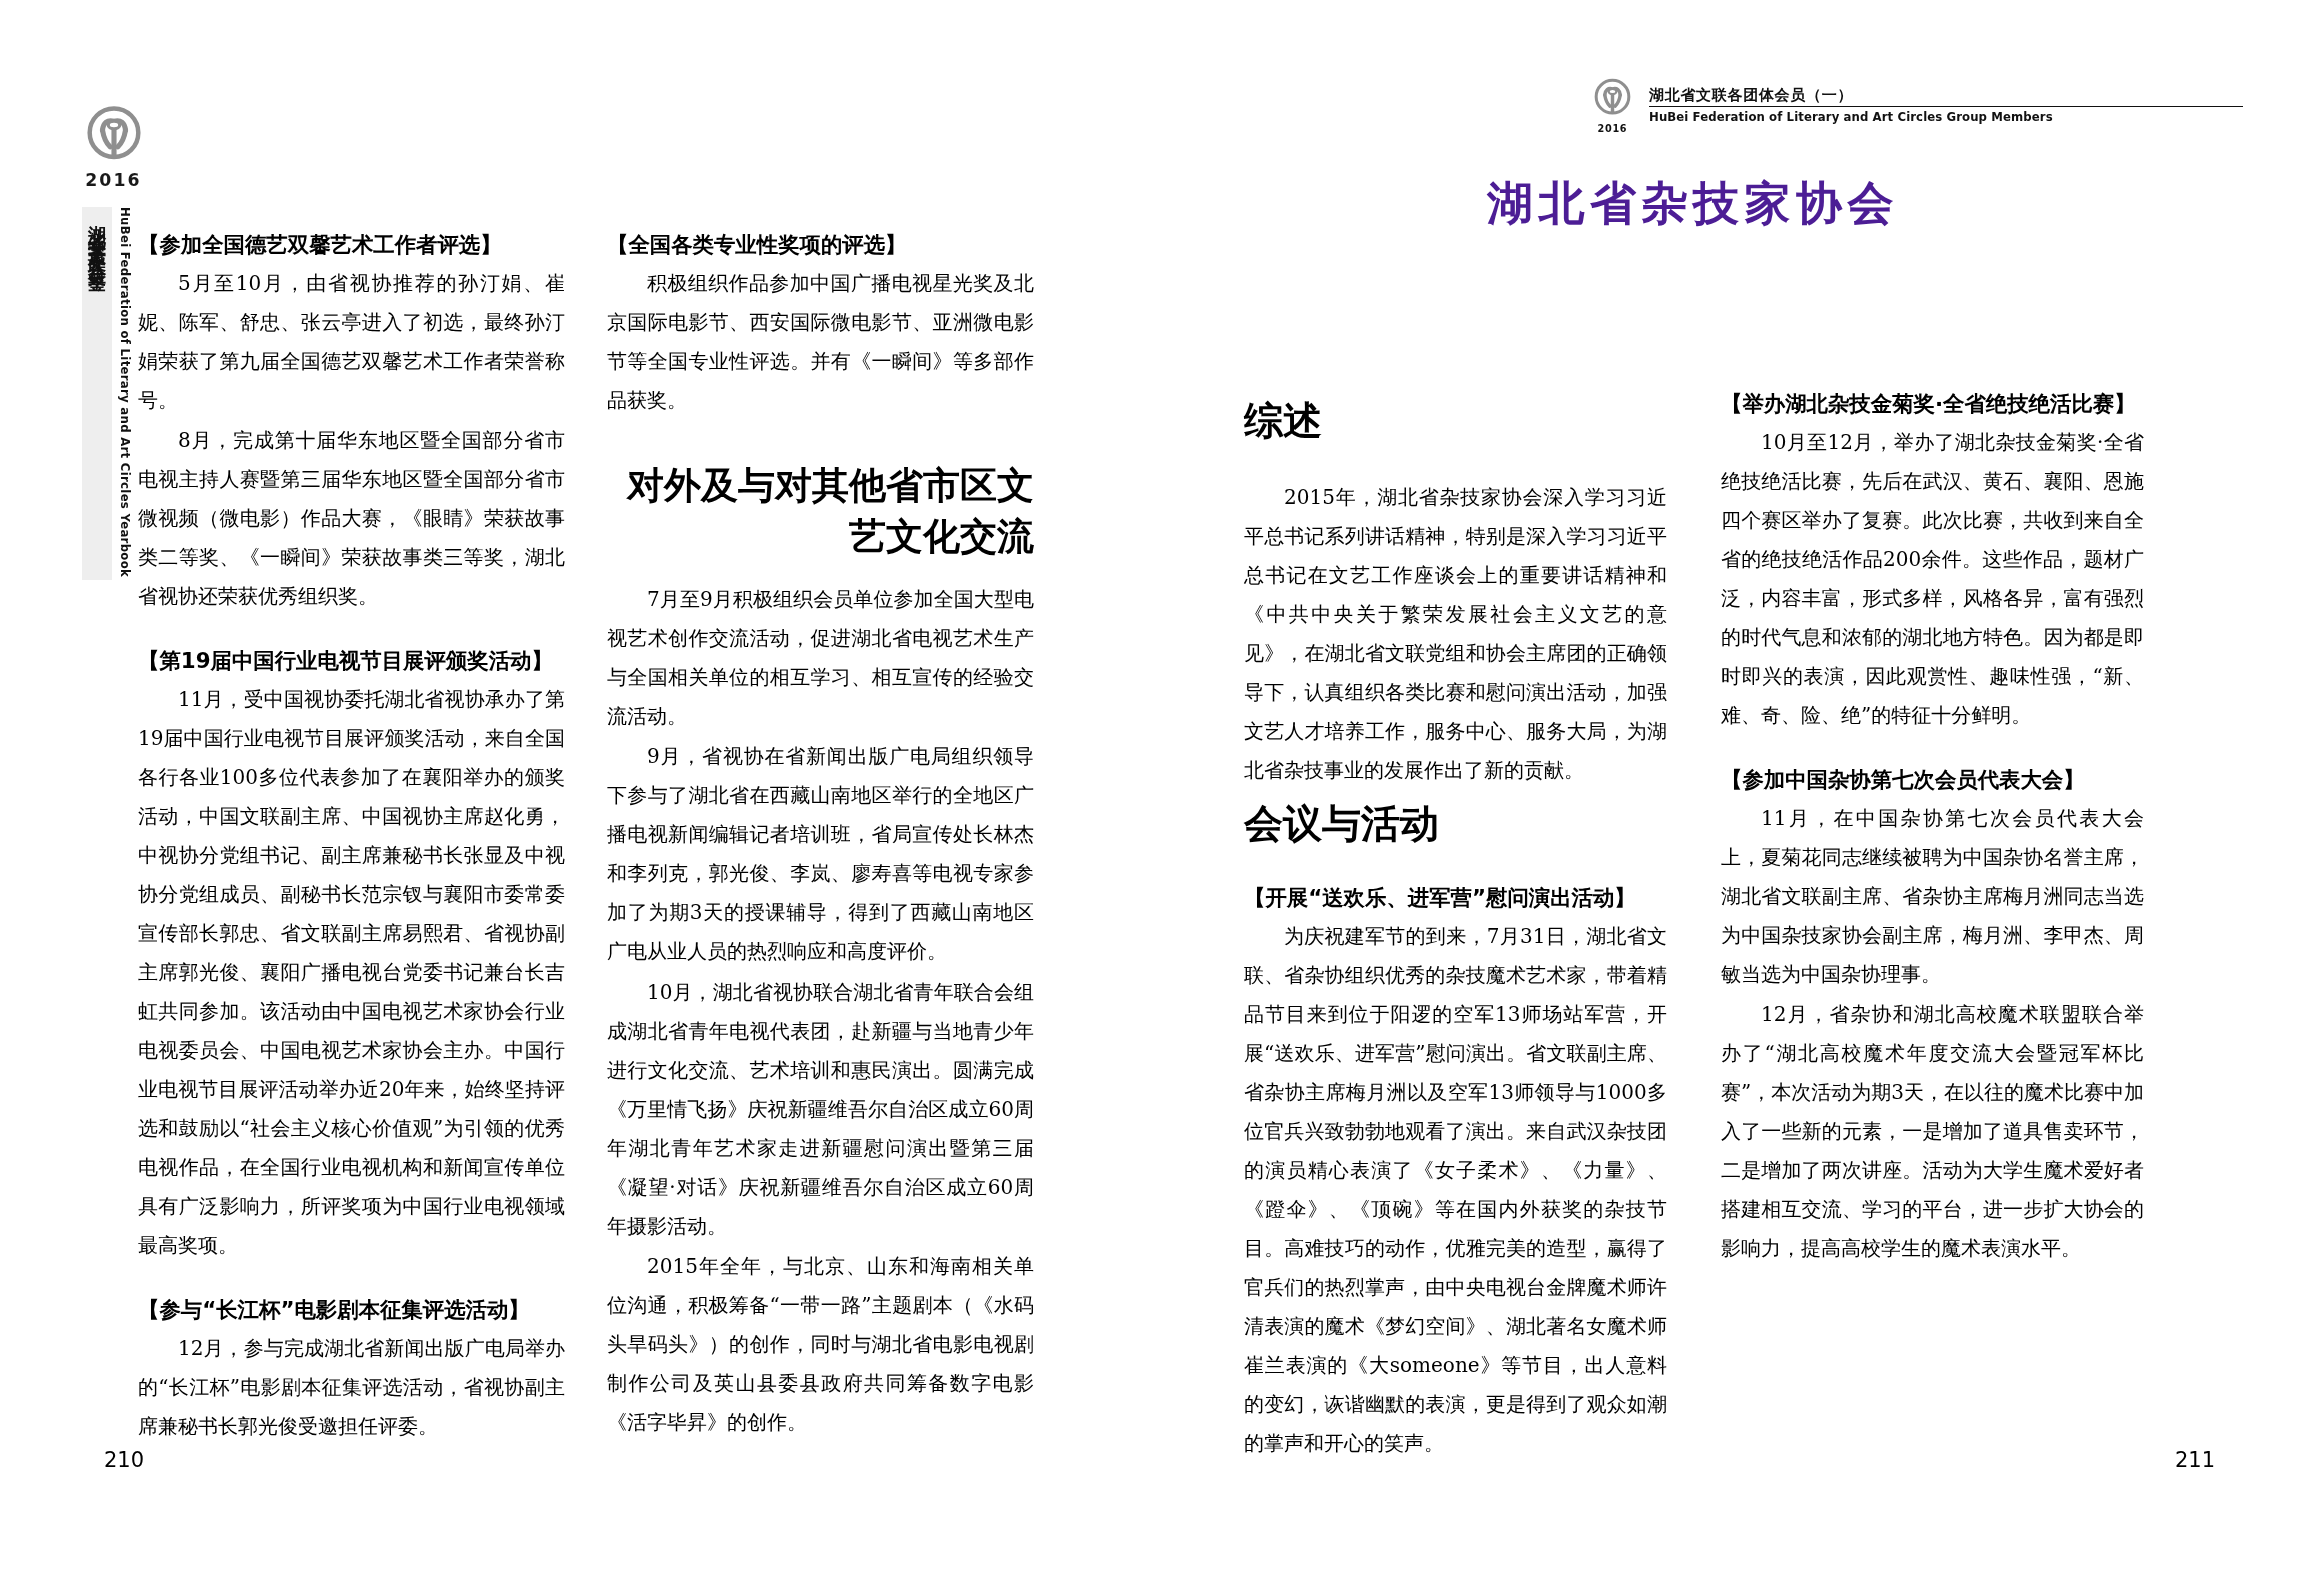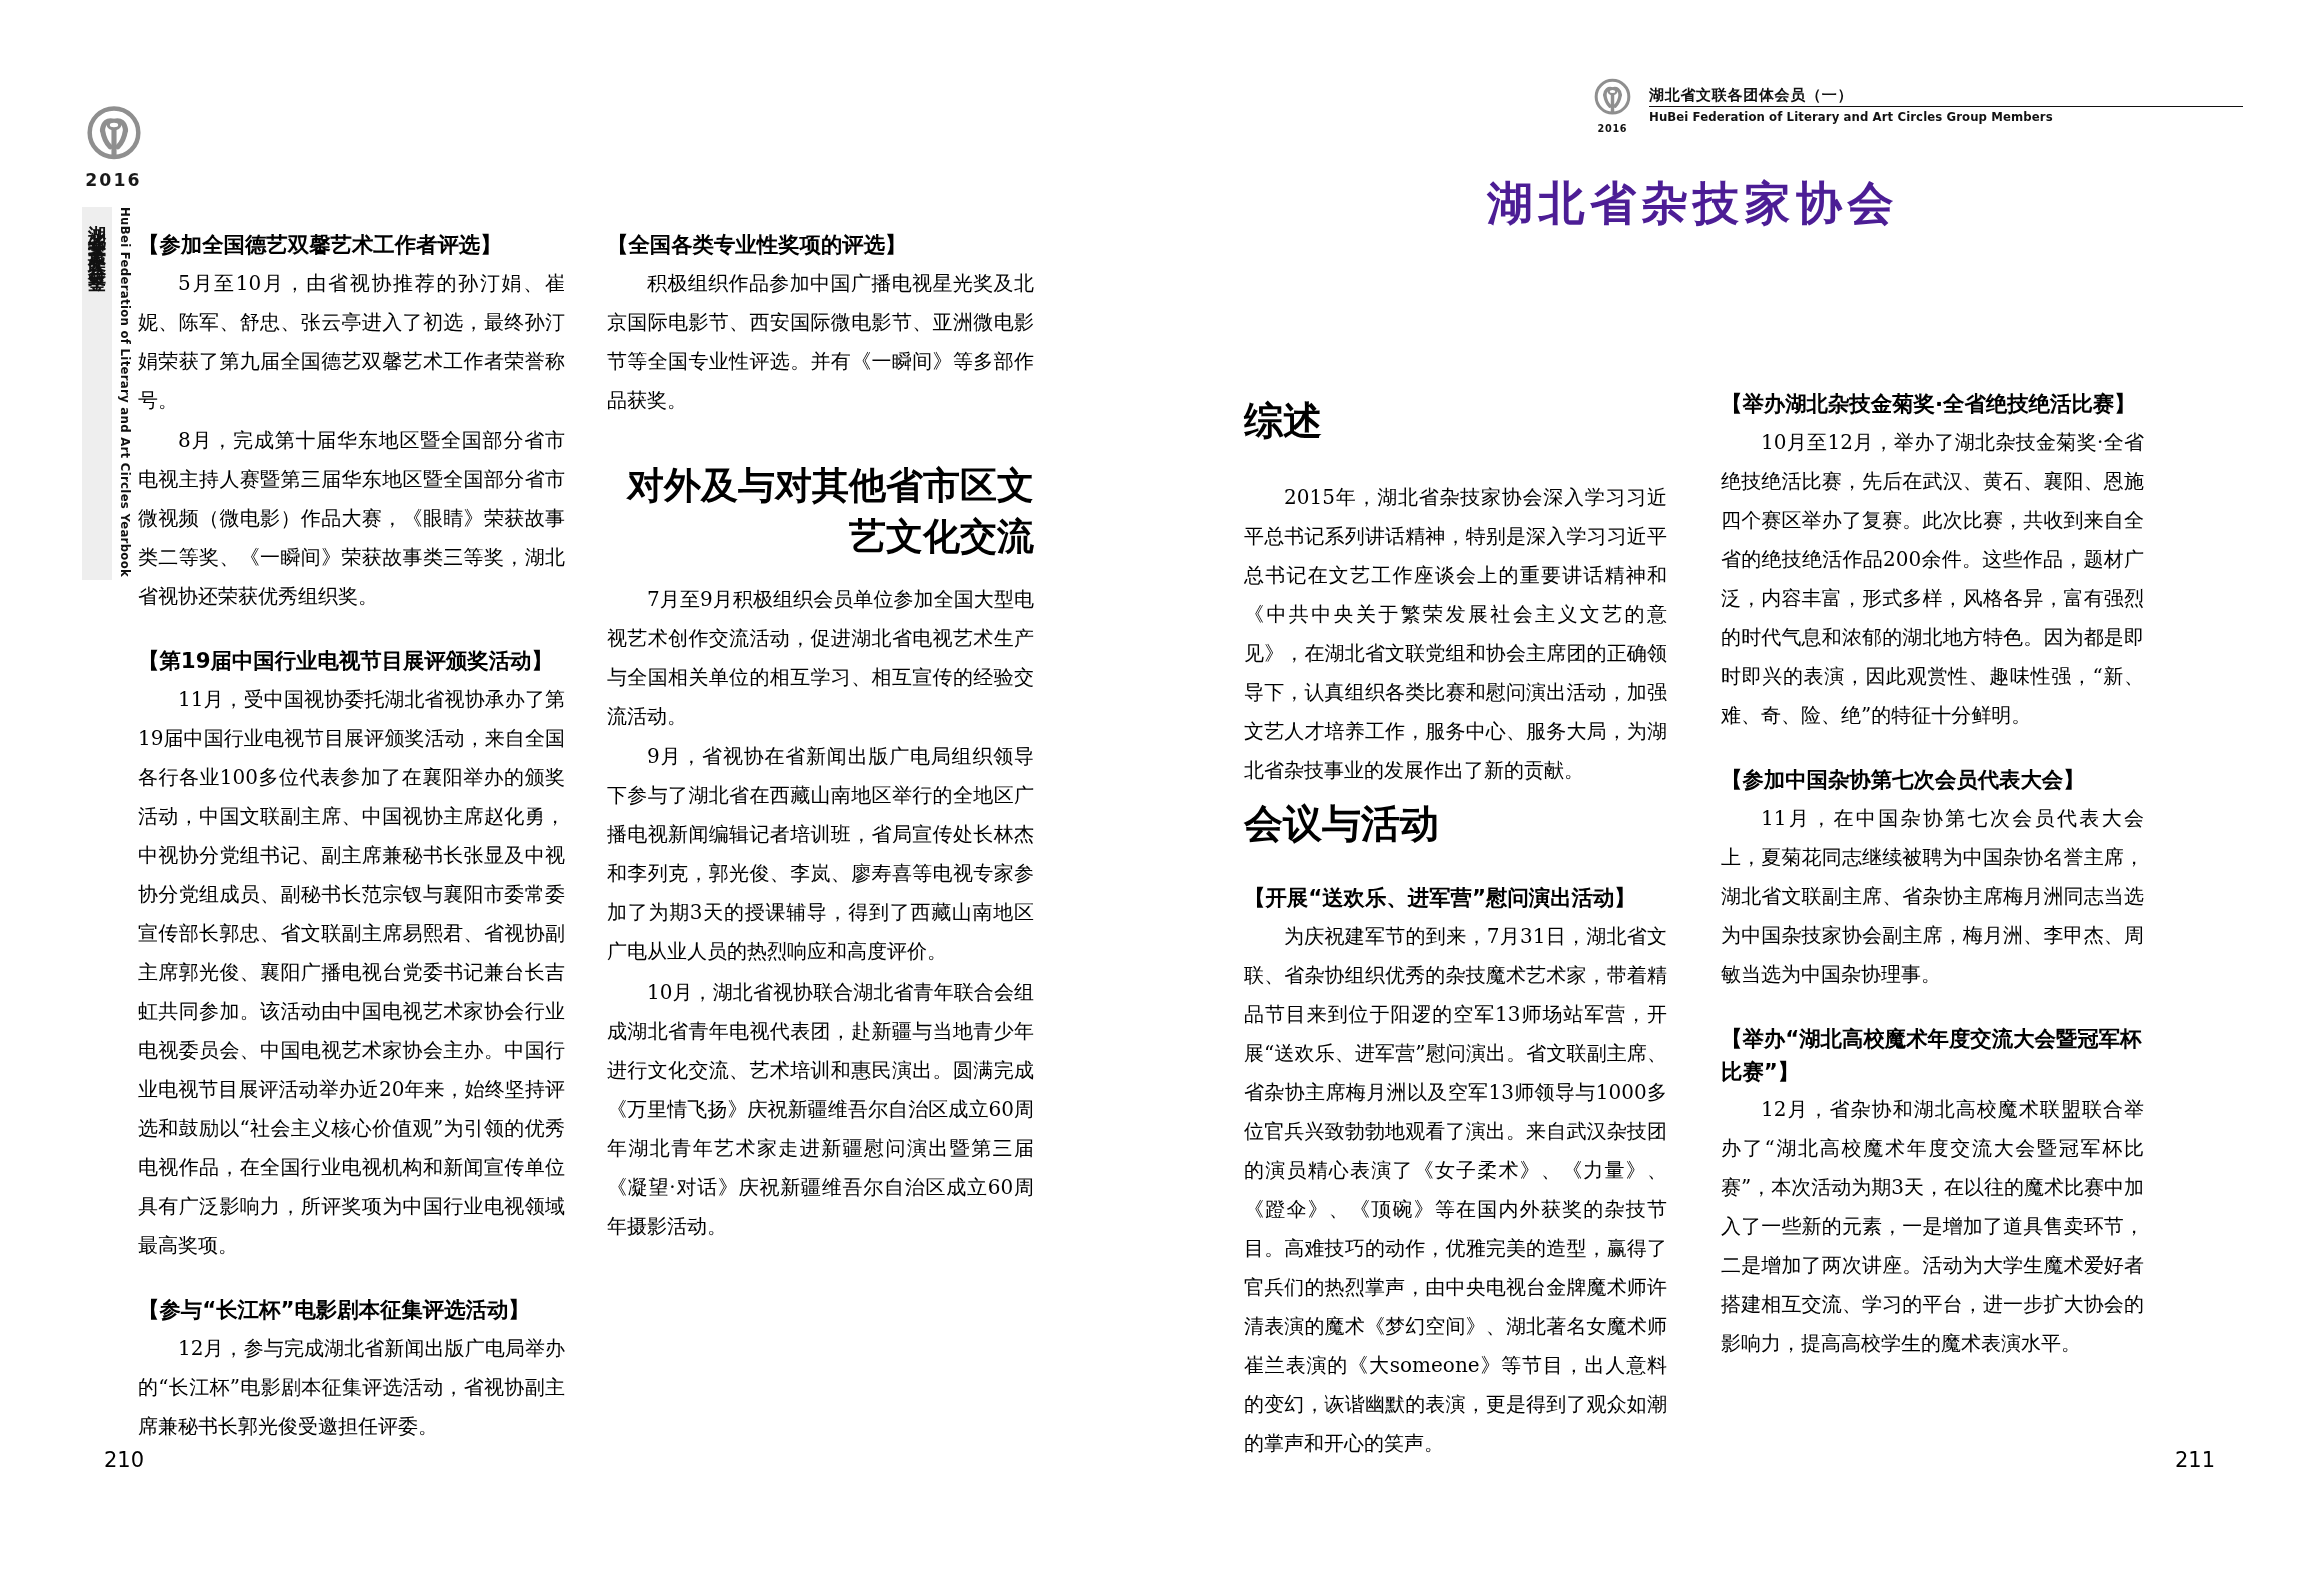--- a/index.html
+++ b/index.html
@@ -138,20 +138,21 @@
         <div class="sec-title" style="margin-top: 28px;">【参与“长江杯”电影剧本征集评选活动】</div>
         <p class="body">12月，参与完成湖北省新闻出版广电局举办的“长江杯”电影剧本征集评选活动，省视协副主席兼秘书长郭光俊受邀担任评委。</p>
       </div>
     <div class="col c2" id="col2">
         <div class="sec-title">【全国各类专业性奖项的评选】</div>
         <p class="body">积极组织作品参加中国广播电视星光奖及北京国际电影节、西安国际微电影节、亚洲微电影节等全国专业性评选。并有《一瞬间》等多部作品获奖。</p>
         <div class="big-head left-al">对外及与对其他省市区文艺文化交流</div>
         <p class="body">7月至9月积极组织会员单位参加全国大型电视艺术创作交流活动，促进湖北省电视艺术生产与全国相关单位的相互学习、相互宣传的经验交流活动。</p>
         <p class="body">9月，省视协在省新闻出版广电局组织领导下参与了湖北省在西藏山南地区举行的全地区广播电视新闻编辑记者培训班，省局宣传处长林杰和李列克，郭光俊、李岚、廖寿喜等电视专家参加了为期3天的授课辅导，得到了西藏山南地区广电从业人员的热烈响应和高度评价。</p>
         <p class="body">10月，湖北省视协联合湖北省青年联合会组成湖北省青年电视代表团，赴新疆与当地青少年进行文化交流、艺术培训和惠民演出。圆满完成《万里情飞扬》庆祝新疆维吾尔自治区成立60周年湖北青年艺术家走进新疆慰问演出暨第三届《凝望·对话》庆祝新疆维吾尔自治区成立60周年摄影活动。</p>
+        <p class="body">2015年全年，与北京、山东和海南相关单位沟通，积极筹备“一带一路”主题剧本（《水码头旱码头》）的创作，同时与湖北省电影电视剧制作公司及英山县委县政府共同筹备数字电影《活字毕昇》的创作。</p>
       </div>
 
     <div class="folio folio-l">210</div>
   </div>
 
   <div class="page-right"></div>
 
   <div class="runhead">
     <div class="rh-logo-wrap">
       <svg class="rh-logo" viewBox="0 0 100 100">
@@ -177,20 +178,19 @@
       <p class="body">2015年，湖北省杂技家协会深入学习习近平总书记系列讲话精神，特别是深入学习习近平总书记在文艺工作座谈会上的重要讲话精神和《中共中央关于繁荣发展社会主义文艺的意见》，在湖北省文联党组和协会主席团的正确领导下，认真组织各类比赛和慰问演出活动，加强文艺人才培养工作，服务中心、服务大局，为湖北省杂技事业的发展作出了新的贡献。</p>
       <div class="mid-head">会议与活动</div>
       <div class="sec-title" style="margin-top: 28px;">【开展“送欢乐、进军营”慰问演出活动】</div>
       <p class="body">为庆祝建军节的到来，7月31日，湖北省文联、省杂协组织优秀的杂技魔术艺术家，带着精品节目来到位于阳逻的空军13师场站军营，开展“送欢乐、进军营”慰问演出。省文联副主席、省杂协主席梅月洲以及空军13师领导与1000多位官兵兴致勃勃地观看了演出。来自武汉杂技团的演员精心表演了《女子柔术》、《力量》、《蹬伞》、《顶碗》等在国内外获奖的杂技节目。高难技巧的动作，优雅完美的造型，赢得了官兵们的热烈掌声，由中央电视台金牌魔术师许清表演的魔术《梦幻空间》、湖北著名女魔术师崔兰表演的《大someone》等节目，出人意料的变幻，诙谐幽默的表演，更是得到了观众如潮的掌声和开心的笑声。</p>
     </div>
   <div class="col c4" id="col4">
       <div class="sec-title">【举办湖北杂技金菊奖·全省绝技绝活比赛】</div>
       <p class="body">10月至12月，举办了湖北杂技金菊奖·全省绝技绝活比赛，先后在武汉、黄石、襄阳、恩施四个赛区举办了复赛。此次比赛，共收到来自全省的绝技绝活作品200余件。这些作品，题材广泛，内容丰富，形式多样，风格各异，富有强烈的时代气息和浓郁的湖北地方特色。因为都是即时即兴的表演，因此观赏性、趣味性强，“新、难、奇、险、绝”的特征十分鲜明。</p>
       <div class="sec-title" style="margin-top: 28px;">【参加中国杂协第七次会员代表大会】</div>
       <p class="body">11月，在中国杂协第七次会员代表大会上，夏菊花同志继续被聘为中国杂协名誉主席，湖北省文联副主席、省杂协主席梅月洲同志当选为中国杂技家协会副主席，梅月洲、李甲杰、周敏当选为中国杂协理事。</p>
-      <div class="sec-title" style="margin-top: 28px;">【举办“湖北高校魔术年度交流大会暨冠军杯比赛”】</div>
       <p class="body">12月，省杂协和湖北高校魔术联盟联合举办了“湖北高校魔术年度交流大会暨冠军杯比赛”，本次活动为期3天，在以往的魔术比赛中加入了一些新的元素，一是增加了道具售卖环节，二是增加了两次讲座。活动为大学生魔术爱好者搭建相互交流、学习的平台，进一步扩大协会的影响力，提高高校学生的魔术表演水平。</p>
     </div>
 
   <div class="folio folio-r">211</div>
 
 </div>
 
 
 </body></html>

